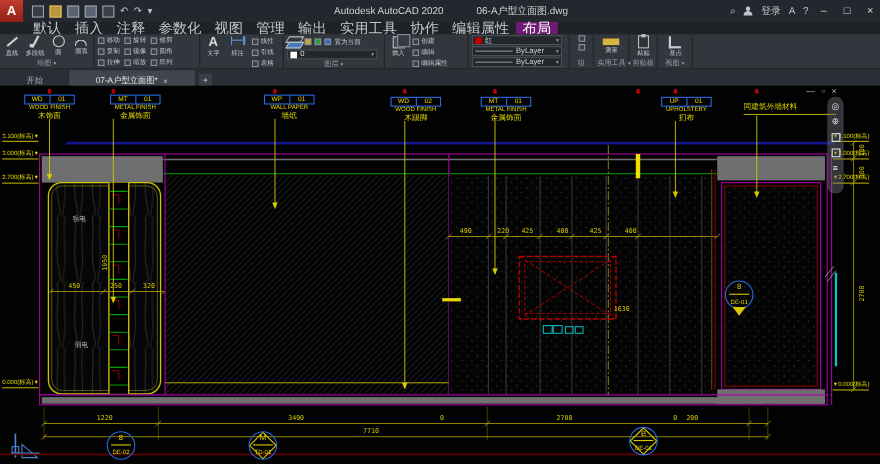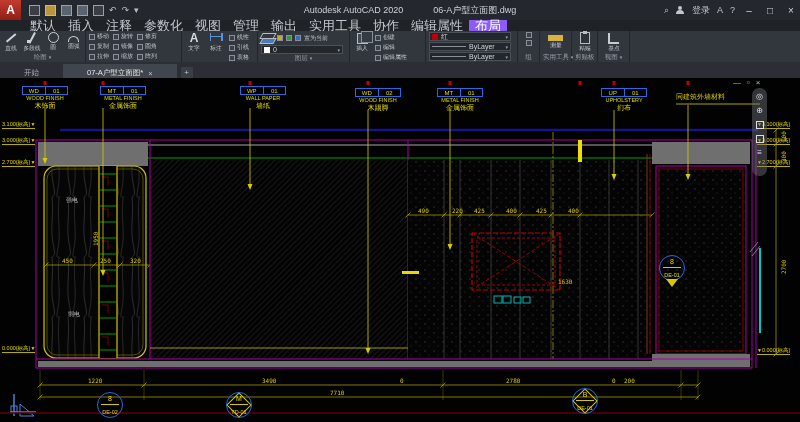--- a/index.html
+++ b/index.html
@@ -21,21 +21,21 @@
   #searchbox::placeholder{color:#9aa0a8;}
   .tbi{color:#c2c7cd;font-size:9px;}
   .person{width:9px;height:9px;position:relative;}
   .person::before{content:"";position:absolute;left:2.5px;top:0;width:4px;height:4px;border-radius:50%;background:#c2c7cd;}
   .person::after{content:"";position:absolute;left:0.5px;top:4.5px;width:8px;height:4px;border-radius:4px 4px 0 0;background:#c2c7cd;}
   .winbtn{color:#cfd3d8;font-size:10px;width:14px;text-align:center;}
 
   
   #tabrow{position:absolute;left:0;top:20px;width:800px;height:11px;background:#1f2227;display:flex;align-items:stretch;padding-left:24px;}
   .rtab{color:#c3c8ce;font-size:13px;line-height:11px;padding:0 6px;}
-  .rtab.active{background:#8b5cf6;color:#fff;}
+  .rtab.active{background:#701a75;color:#fff;}
 
   
   #ribbon{position:absolute;left:0;top:31px;width:800px;height:31px;background:#32363d;display:flex;}
   .panel{height:31px;border-right:1px solid #22252a;display:flex;flex-direction:column;padding:1px 3px 0;}
   .pbody{flex:1;display:flex;gap:4px;align-items:flex-start;}
   .plabel{height:9px;font-size:6.5px;color:#9aa0a8;text-align:center;white-space:nowrap;}
   .rbtn{display:flex;flex-direction:column;align-items:center;width:18px;}
   .rbtn em{font-style:normal;font-size:6px;color:#c6cad0;white-space:nowrap;transform:scale(.95);}
   .ic{width:12px;height:12px;position:relative;}
   .ic-line::before{content:"";position:absolute;left:0;right:0;top:5px;height:1.5px;background:#cfd3d8;transform:rotate(-40deg);}

